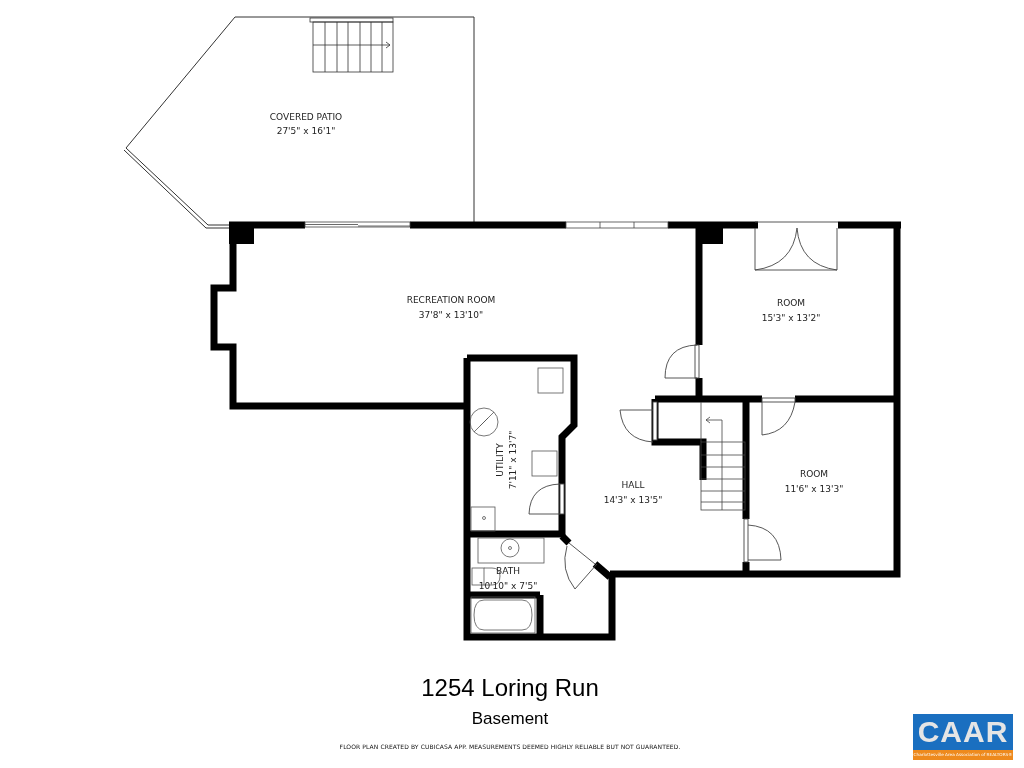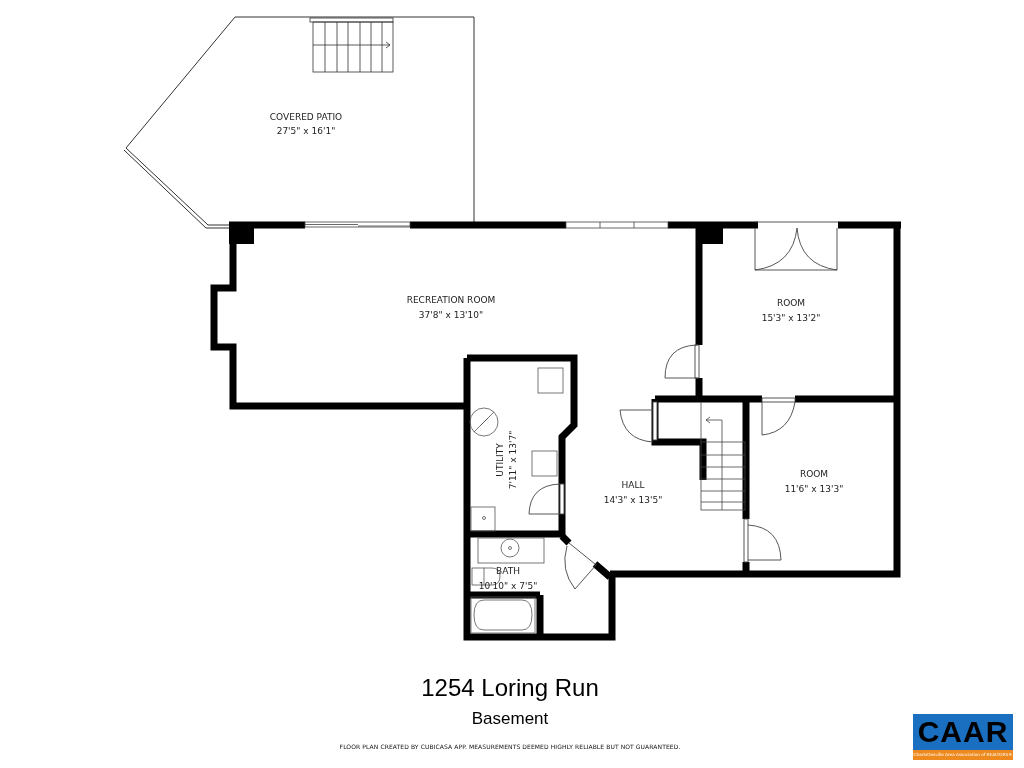--- a/index.html
+++ b/index.html
@@ -4,21 +4,21 @@
 <style>
   html, body { margin: 0; padding: 0; background: #ffffff; }
   body { width: 1024px; height: 768px; position: relative; overflow: hidden; font-family: "DejaVu Sans", sans-serif; }
   #plan { position: absolute; left: 0; top: 0; width: 1024px; height: 768px; }
   .room-label { font-family: "DejaVu Sans", sans-serif; font-size: 9px; fill: #222; text-anchor: middle; }
   .title { position: absolute; left: 0; width: 1024px; text-align: center; color: #000; font-family: "Liberation Sans", sans-serif; }
   #address { top: 674px; font-size: 24px; left: -2px; }
   #level { top: 709px; font-size: 17px; left: -2px; }
   #disclaimer { top: 743px; font-size: 6px; letter-spacing: 0.1px; color: #111; font-family: "DejaVu Sans", sans-serif; left: -2px; }
   #logo { position: absolute; left: 913px; top: 714px; width: 100px; height: 46px; }
-  #logo .main { background: #1a6fc0; color: #000000; height: 36px; font-family: "Liberation Sans", sans-serif; font-weight: bold; font-size: 30px; text-align: center; line-height: 36px; letter-spacing: 1px; }
+  #logo .main { background: #1a6fc0; color: #e5e5e5; height: 36px; font-family: "Liberation Sans", sans-serif; font-weight: bold; font-size: 30px; text-align: center; line-height: 36px; letter-spacing: 1px; }
   #logo .sub { background: #ee8a1d; color: #fff; height: 10px; font-size: 4.2px; line-height: 10px; text-align: center; white-space: nowrap; font-family: "DejaVu Sans", sans-serif; }
 </style>
 </head>
 <body>
 
 <svg id="plan" viewBox="0 0 1024 768" xmlns="http://www.w3.org/2000/svg">
 
   <g fill="none" stroke="#333" stroke-width="1">
     <polyline points="474,222 474,17 235,17 126,148 208,225 230,225"></polyline>
     <polyline points="124,150 206,228 230,228"></polyline>

